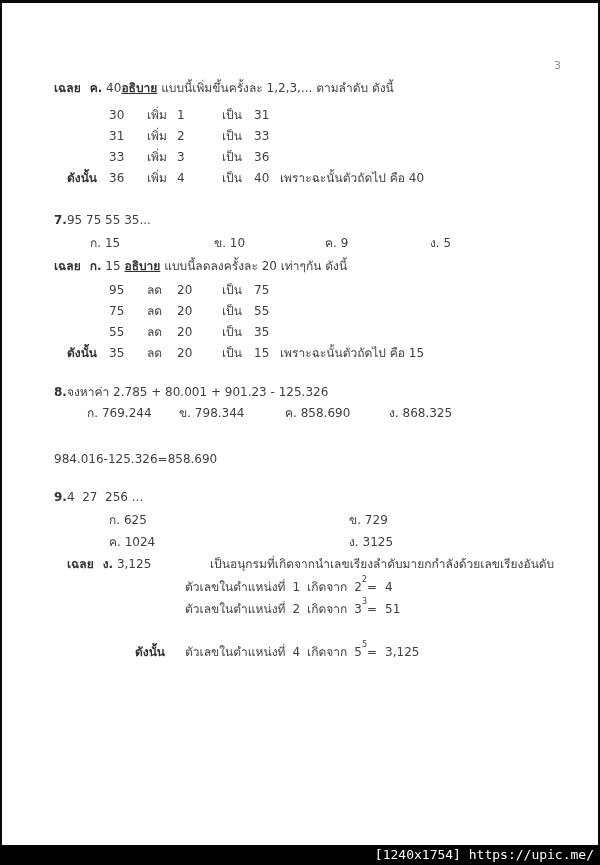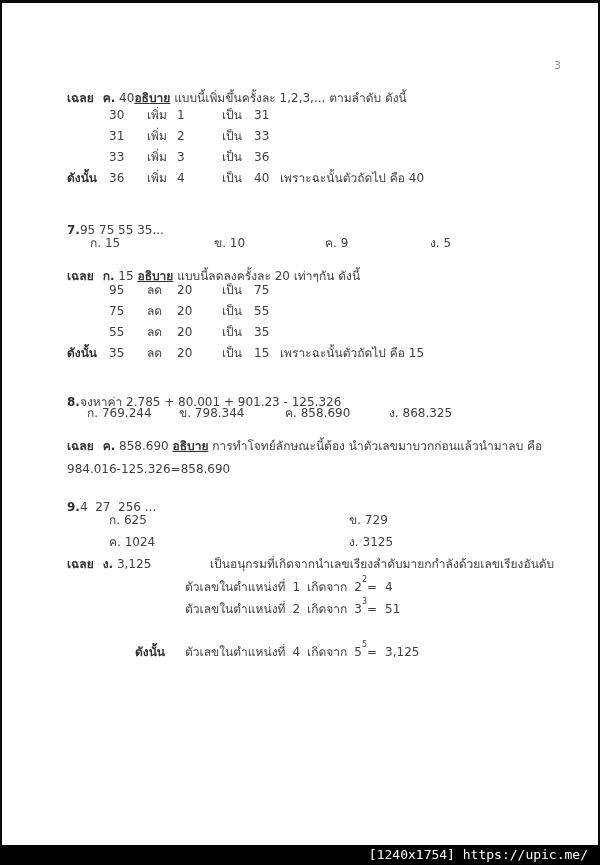--- a/index.html
+++ b/index.html
@@ -1,20 +1,20 @@
 <!DOCTYPE html>
 <html><head>
 <meta charset="utf-8">
 <style>
   html,body{margin:0;padding:0;background:#222;}
   .canvas{position:relative;width:600px;height:865px;margin:0 auto;background:#0a0a0a;overflow:hidden;
           font-family:"DejaVu Sans","Liberation Sans",sans-serif;}
   .page{position:absolute;left:2px;right:2px;top:3px;bottom:20px;background:#ffffff;color:#3f3f3f;}
   .line{position:absolute;left:0;width:100%;height:17px;line-height:17px;font-size:12px;white-space:nowrap;}
-  .flow{position:absolute;left:65px;height:17px;line-height:17px;font-size:12px;white-space:nowrap;margin-top:10px;}
+  .flow{position:absolute;left:52px;height:17px;line-height:17px;font-size:12px;white-space:nowrap;}
   b{font-weight:bold;color:#333;}
   .u{text-decoration:underline;}
   .gap{margin-right:9px;}
   .c{position:absolute;top:0;}
   .lbl{left:65px;font-weight:bold;color:#333;}
   .col-a{left:107px;}
   .col-op{left:145px;}
   .col-b{left:175px;}
   .col-to{left:220px;}
   .col-r{left:252px;}
@@ -25,21 +25,21 @@
   .q9-c1{left:107px;}.q9-c2{left:347px;}
   .expl{position:absolute;left:208px;top:0;}
   .pwline{position:absolute;left:183px;height:17px;line-height:17px;font-size:12px;white-space:nowrap;}
   .pw-seg{margin-right:7px;}
   .pw-res{margin-left:8px;}
   sup{font-size:8px;line-height:0;position:relative;top:-4px;}
   .pre{white-space:pre;}
   .pagenum{position:absolute;left:552px;top:56px;font-size:11px;color:#8f8f8f;line-height:14px;}
   .bar{position:absolute;left:0;right:0;bottom:0;height:20px;background:#000;color:#fff;
        font-family:"DejaVu Sans Mono","Liberation Mono",monospace;font-size:13px;line-height:20px;
-       text-align:right;padding-right:12px;box-sizing:border-box;}
+       text-align:right;padding-right:6px;box-sizing:border-box;}
 </style>
 </head>
 <body>
 
 <div class="canvas">
   <div class="page">
 
     <div class="pagenum">3</div>
 
     <div class="flow" style="top:77px"><b class="gap">เฉลย</b><b>ค.</b> <span>40</span><b class="u">อธิบาย</b> <span>แบบนี้เพิ่มขึ้นครั้งละ 1,2,3,... ตามลำดับ ดังนี้</span></div>
@@ -115,21 +115,20 @@
       <span class="c col-note">เพราะฉะนั้นตัวถัดไป คือ 15</span>
     </div>
 
     <div class="flow" style="top:381px"><b>8.</b><span>จงหาค่า 2.785 + 80.001 + 901.23 - 125.326</span></div>
     <div class="line" style="top:402px">
       <span class="opt q8-o0"><span>ก.</span> <span>769.244</span></span>
       <span class="opt q8-o1"><span>ข.</span> <span>798.344</span></span>
       <span class="opt q8-o2"><span>ค.</span> <span>858.690</span></span>
       <span class="opt q8-o3"><span>ง.</span> <span>868.325</span></span>
     </div>
-    <div class="flow" style="top:425px"><b class="gap">เฉลย</b><b>ค.</b> <span>858.690</span> <b class="u">อธิบาย</b> <span>การทำโจทย์ลักษณะนี้ต้อง นำตัวเลขมาบวกก่อนแล้วนำมาลบ คือ</span></div>
     <div class="flow" style="top:448px"><span>984.016-125.326=858.690</span></div>
 
     <div class="flow" style="top:486px"><b>9.</b><span class="pre">4  27  256 ...</span></div>
     <div class="line" style="top:509px">
       <span class="opt q9-c1"><span>ก.</span> <span>625</span></span>
       <span class="opt q9-c2"><span>ข.</span> <span>729</span></span>
     </div>
     <div class="line" style="top:531px">
       <span class="opt q9-c1"><span>ค.</span> <span>1024</span></span>
       <span class="opt q9-c2"><span>ง.</span> <span>3125</span></span>

